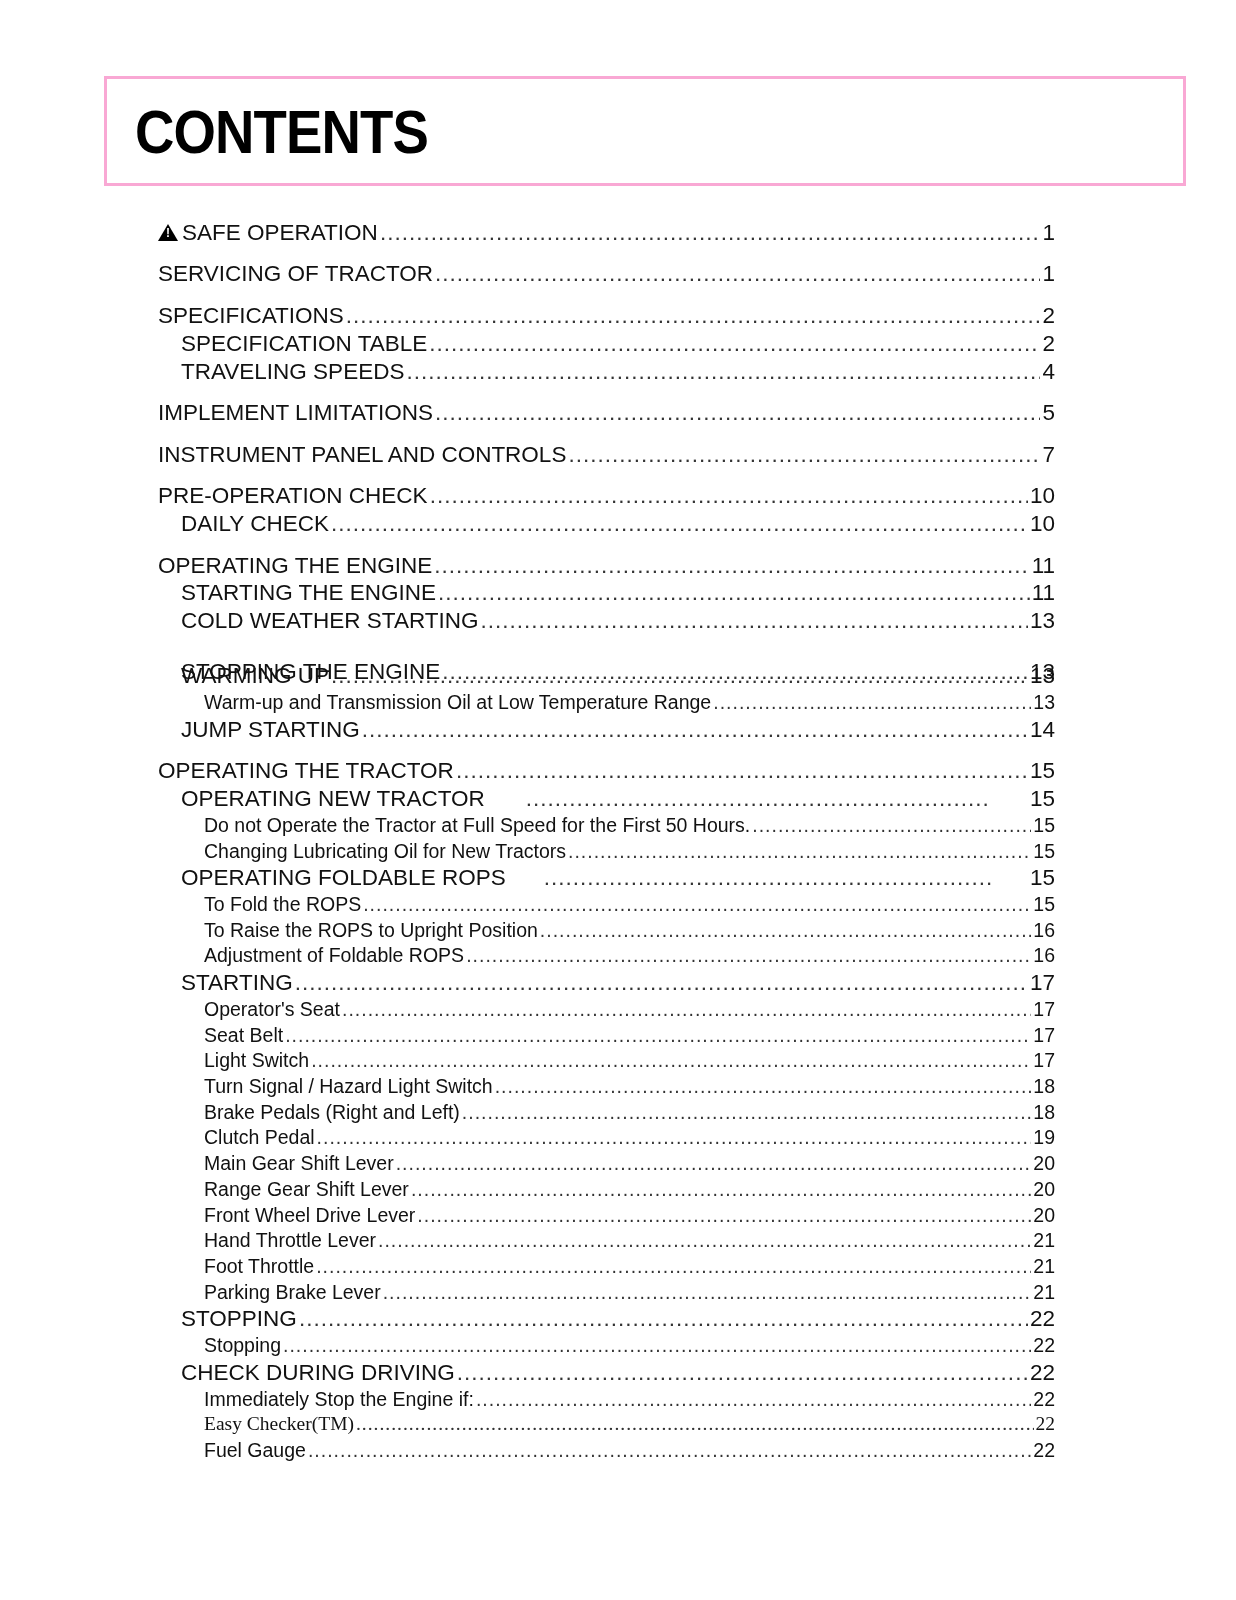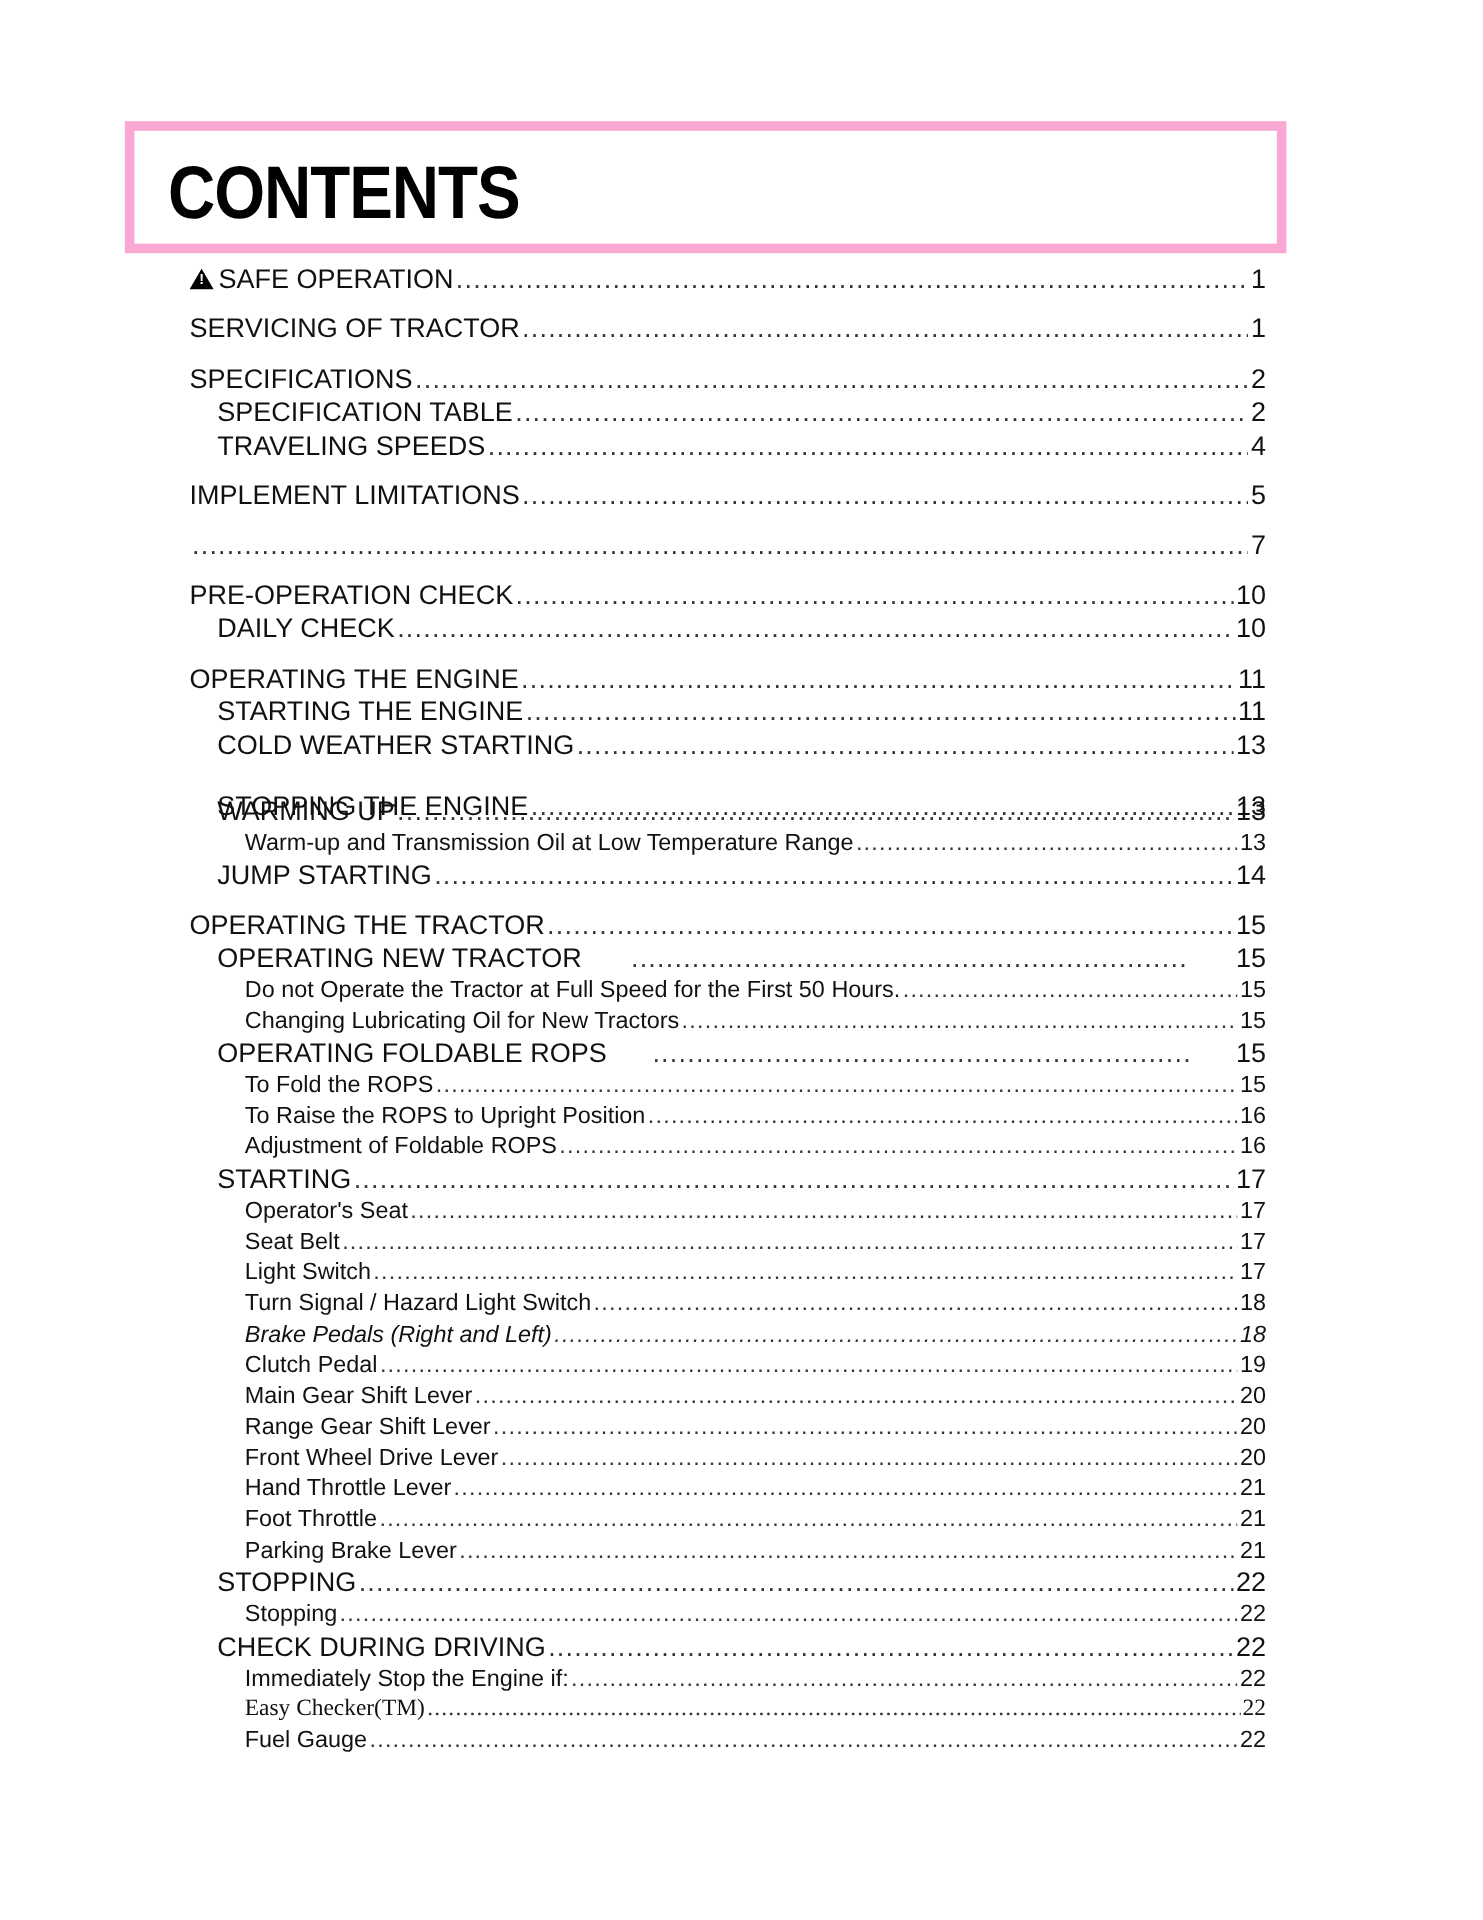--- a/index.html
+++ b/index.html
@@ -11,24 +11,24 @@
       width: 1236px;
       height: 1600px;
       position: relative;
       font-family: "Liberation Sans", sans-serif;
       color: #111111;
       overflow: hidden;
     }
     .title-box {
       position: absolute;
       left: 104px;
-      top: 101px;
-      width: 968px;
+      top: 76px;
+      width: 1082px;
       height: 110px;
-      border: 8px solid #f9a8d4;
+      border: 3px solid #f9a8d4;
       box-sizing: border-box;
     }
     .title-box h1 {
       margin: 0;
       position: absolute;
       left: 28px;
       top: 22px;
       font-family: "Liberation Sans", sans-serif;
       font-weight: 700;
       font-size: 62px;
@@ -121,20 +121,21 @@
       <span class="label"><span>TRAVELING SPEEDS</span></span>
       <span class="leader"></span>
       <span class="page">4</span>
     </div>
     <div class="entry lvl0" style="top: 400px;">
       <span class="label"><span>IMPLEMENT LIMITATIONS</span></span>
       <span class="leader"></span>
       <span class="page">5</span>
     </div>
     <div class="entry lvl0" style="top: 442px;">
+      <span class="label"><span>INSTRUMENT PANEL AND CONTROLS</span></span>
       <span class="leader"></span>
       <span class="page">7</span>
     </div>
     <div class="entry lvl0" style="top: 483px;">
       <span class="label"><span>PRE-OPERATION CHECK</span></span>
       <span class="leader"></span>
       <span class="page">10</span>
     </div>
     <div class="entry lvl1" style="top: 511px;">
       <span class="label"><span>DAILY CHECK</span></span>
@@ -234,21 +235,21 @@
     <div class="entry lvl2" style="top: 1049px;">
       <span class="label"><span>Light Switch</span></span>
       <span class="leader"></span>
       <span class="page">17</span>
     </div>
     <div class="entry lvl2" style="top: 1075px;">
       <span class="label"><span>Turn Signal / Hazard Light Switch</span></span>
       <span class="leader"></span>
       <span class="page">18</span>
     </div>
-    <div class="entry lvl2" style="top: 1101px; font-style: italic;">
+    <div class="entry lvl2" style="top: 1101px;">
       <span class="label"><span>Brake Pedals (Right and Left)</span></span>
       <span class="leader"></span>
       <span class="page">18</span>
     </div>
     <div class="entry lvl2" style="top: 1126px;">
       <span class="label"><span>Clutch Pedal</span></span>
       <span class="leader"></span>
       <span class="page">19</span>
     </div>
     <div class="entry lvl2" style="top: 1152px;">

